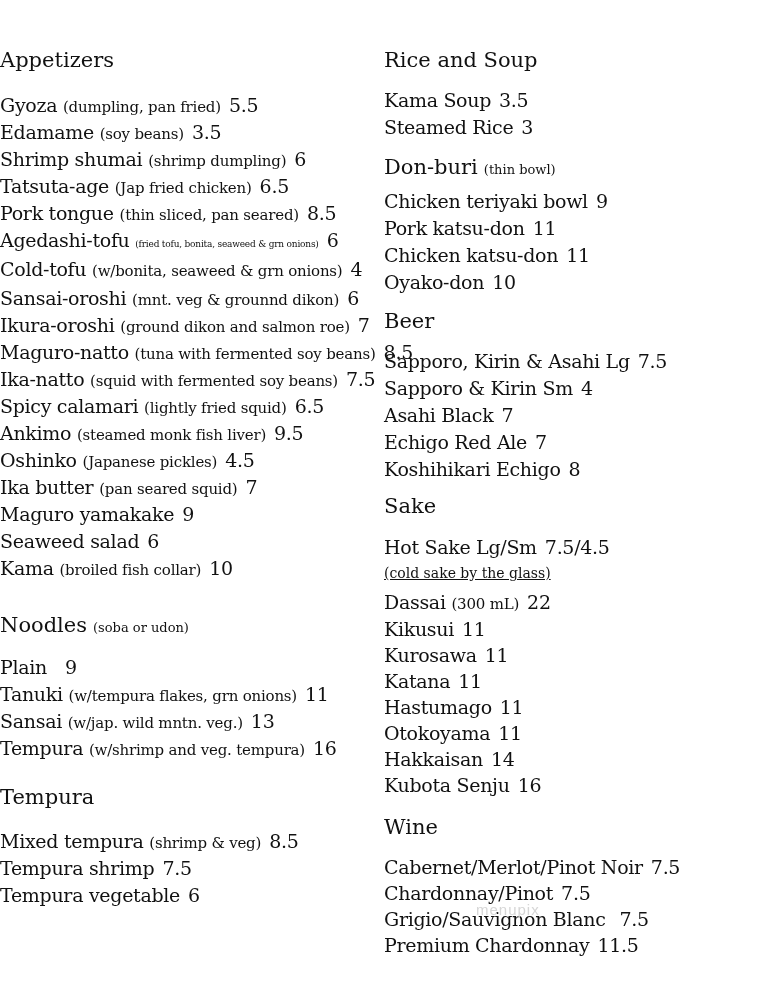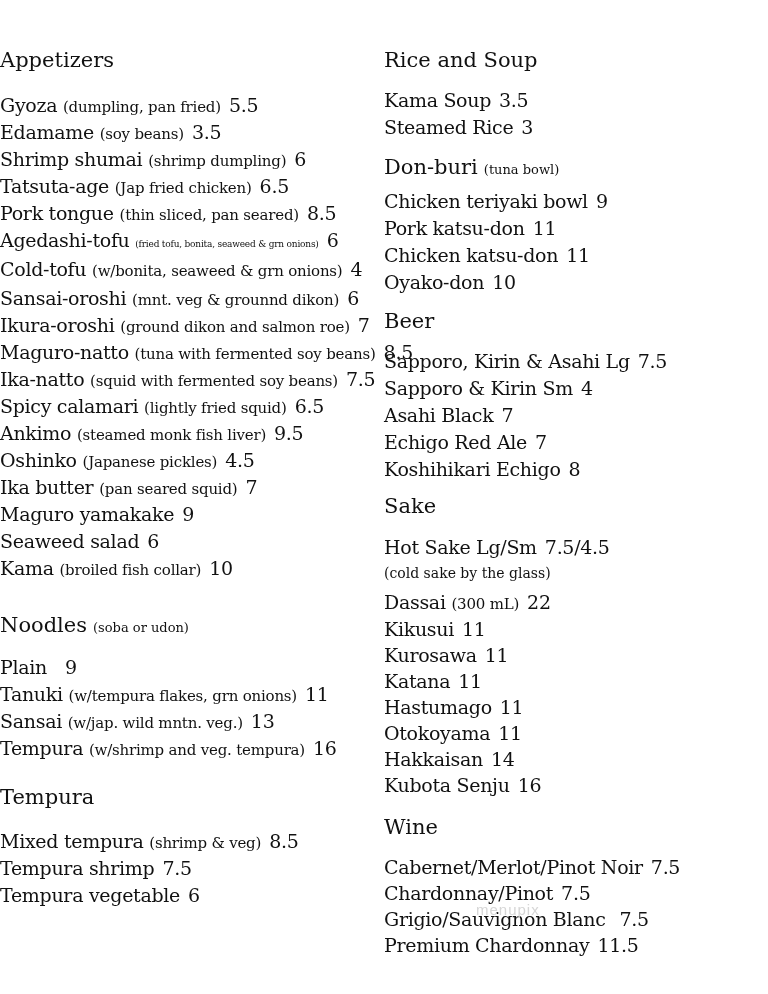--- a/index.html
+++ b/index.html
@@ -9,21 +9,21 @@
   .left { left: 0; width: 384px; }
   .right { left: 384px; width: 384px; }
   .line { position: absolute; left: 0; right: 0; white-space: nowrap; }
   .heading { font-size: 21px; }
   .item { font-size: 19px; letter-spacing: -0.3px; }
   .item .name { }
   .item .desc { font-size: 15px; letter-spacing: -0.2px; }
   .item .desc.tiny { font-size: 9px; }
   .item .price { margin-left: 8px; }
   .heading .sub { font-size: 13px; margin-left: 6px; }
-  .note { font-size: 14px; }
+  .note { font-size: 14px; text-decoration: underline; }
   .watermark { position: absolute; left: 476px; top: 901px; font-family: "Liberation Sans", sans-serif;
                font-size: 15px; color: #d6d6d6; letter-spacing: 1px; text-align: right; }
 </style>
 </head>
 <body>
 
 <div class="col left">
   <div class="line heading" style="top:48px">Appetizers</div>
 
   <div class="line item" style="top:94px"><span class="name">Gyoza</span> <span class="desc">(dumpling, pan fried)</span><span class="price">5.5</span></div>
@@ -57,21 +57,21 @@
   <div class="line item" style="top:830px"><span class="name">Mixed tempura</span> <span class="desc">(shrimp &amp; veg)</span><span class="price">8.5</span></div>
   <div class="line item" style="top:857px"><span class="name">Tempura shrimp</span><span class="price">7.5</span></div>
   <div class="line item" style="top:884px"><span class="name">Tempura vegetable</span><span class="price">6</span></div>
 </div>
 
 <div class="col right">
   <div class="line heading" style="top:48px">Rice and Soup</div>
   <div class="line item" style="top:89px"><span class="name">Kama Soup</span><span class="price">3.5</span></div>
   <div class="line item" style="top:116px"><span class="name">Steamed Rice</span><span class="price">3</span></div>
 
-  <div class="line heading" style="top:155px"><span>Don-buri</span><span class="sub">(tuna bowl)</span></div>
+  <div class="line heading" style="top:155px"><span>Don-buri</span><span class="sub">(thin bowl)</span></div>
   <div class="line item" style="top:190px"><span class="name">Chicken teriyaki bowl</span><span class="price">9</span></div>
   <div class="line item" style="top:217px"><span class="name">Pork katsu-don</span><span class="price">11</span></div>
   <div class="line item" style="top:244px"><span class="name">Chicken katsu-don</span><span class="price">11</span></div>
   <div class="line item" style="top:271px"><span class="name">Oyako-don</span><span class="price">10</span></div>
 
   <div class="line heading" style="top:309px">Beer</div>
   <div class="line item" style="top:350px"><span class="name">Sapporo, Kirin &amp; Asahi Lg</span><span class="price">7.5</span></div>
   <div class="line item" style="top:377px"><span class="name">Sapporo &amp; Kirin Sm</span><span class="price">4</span></div>
   <div class="line item" style="top:404px"><span class="name">Asahi Black</span><span class="price">7</span></div>
   <div class="line item" style="top:431px"><span class="name">Echigo Red Ale</span><span class="price">7</span></div>

